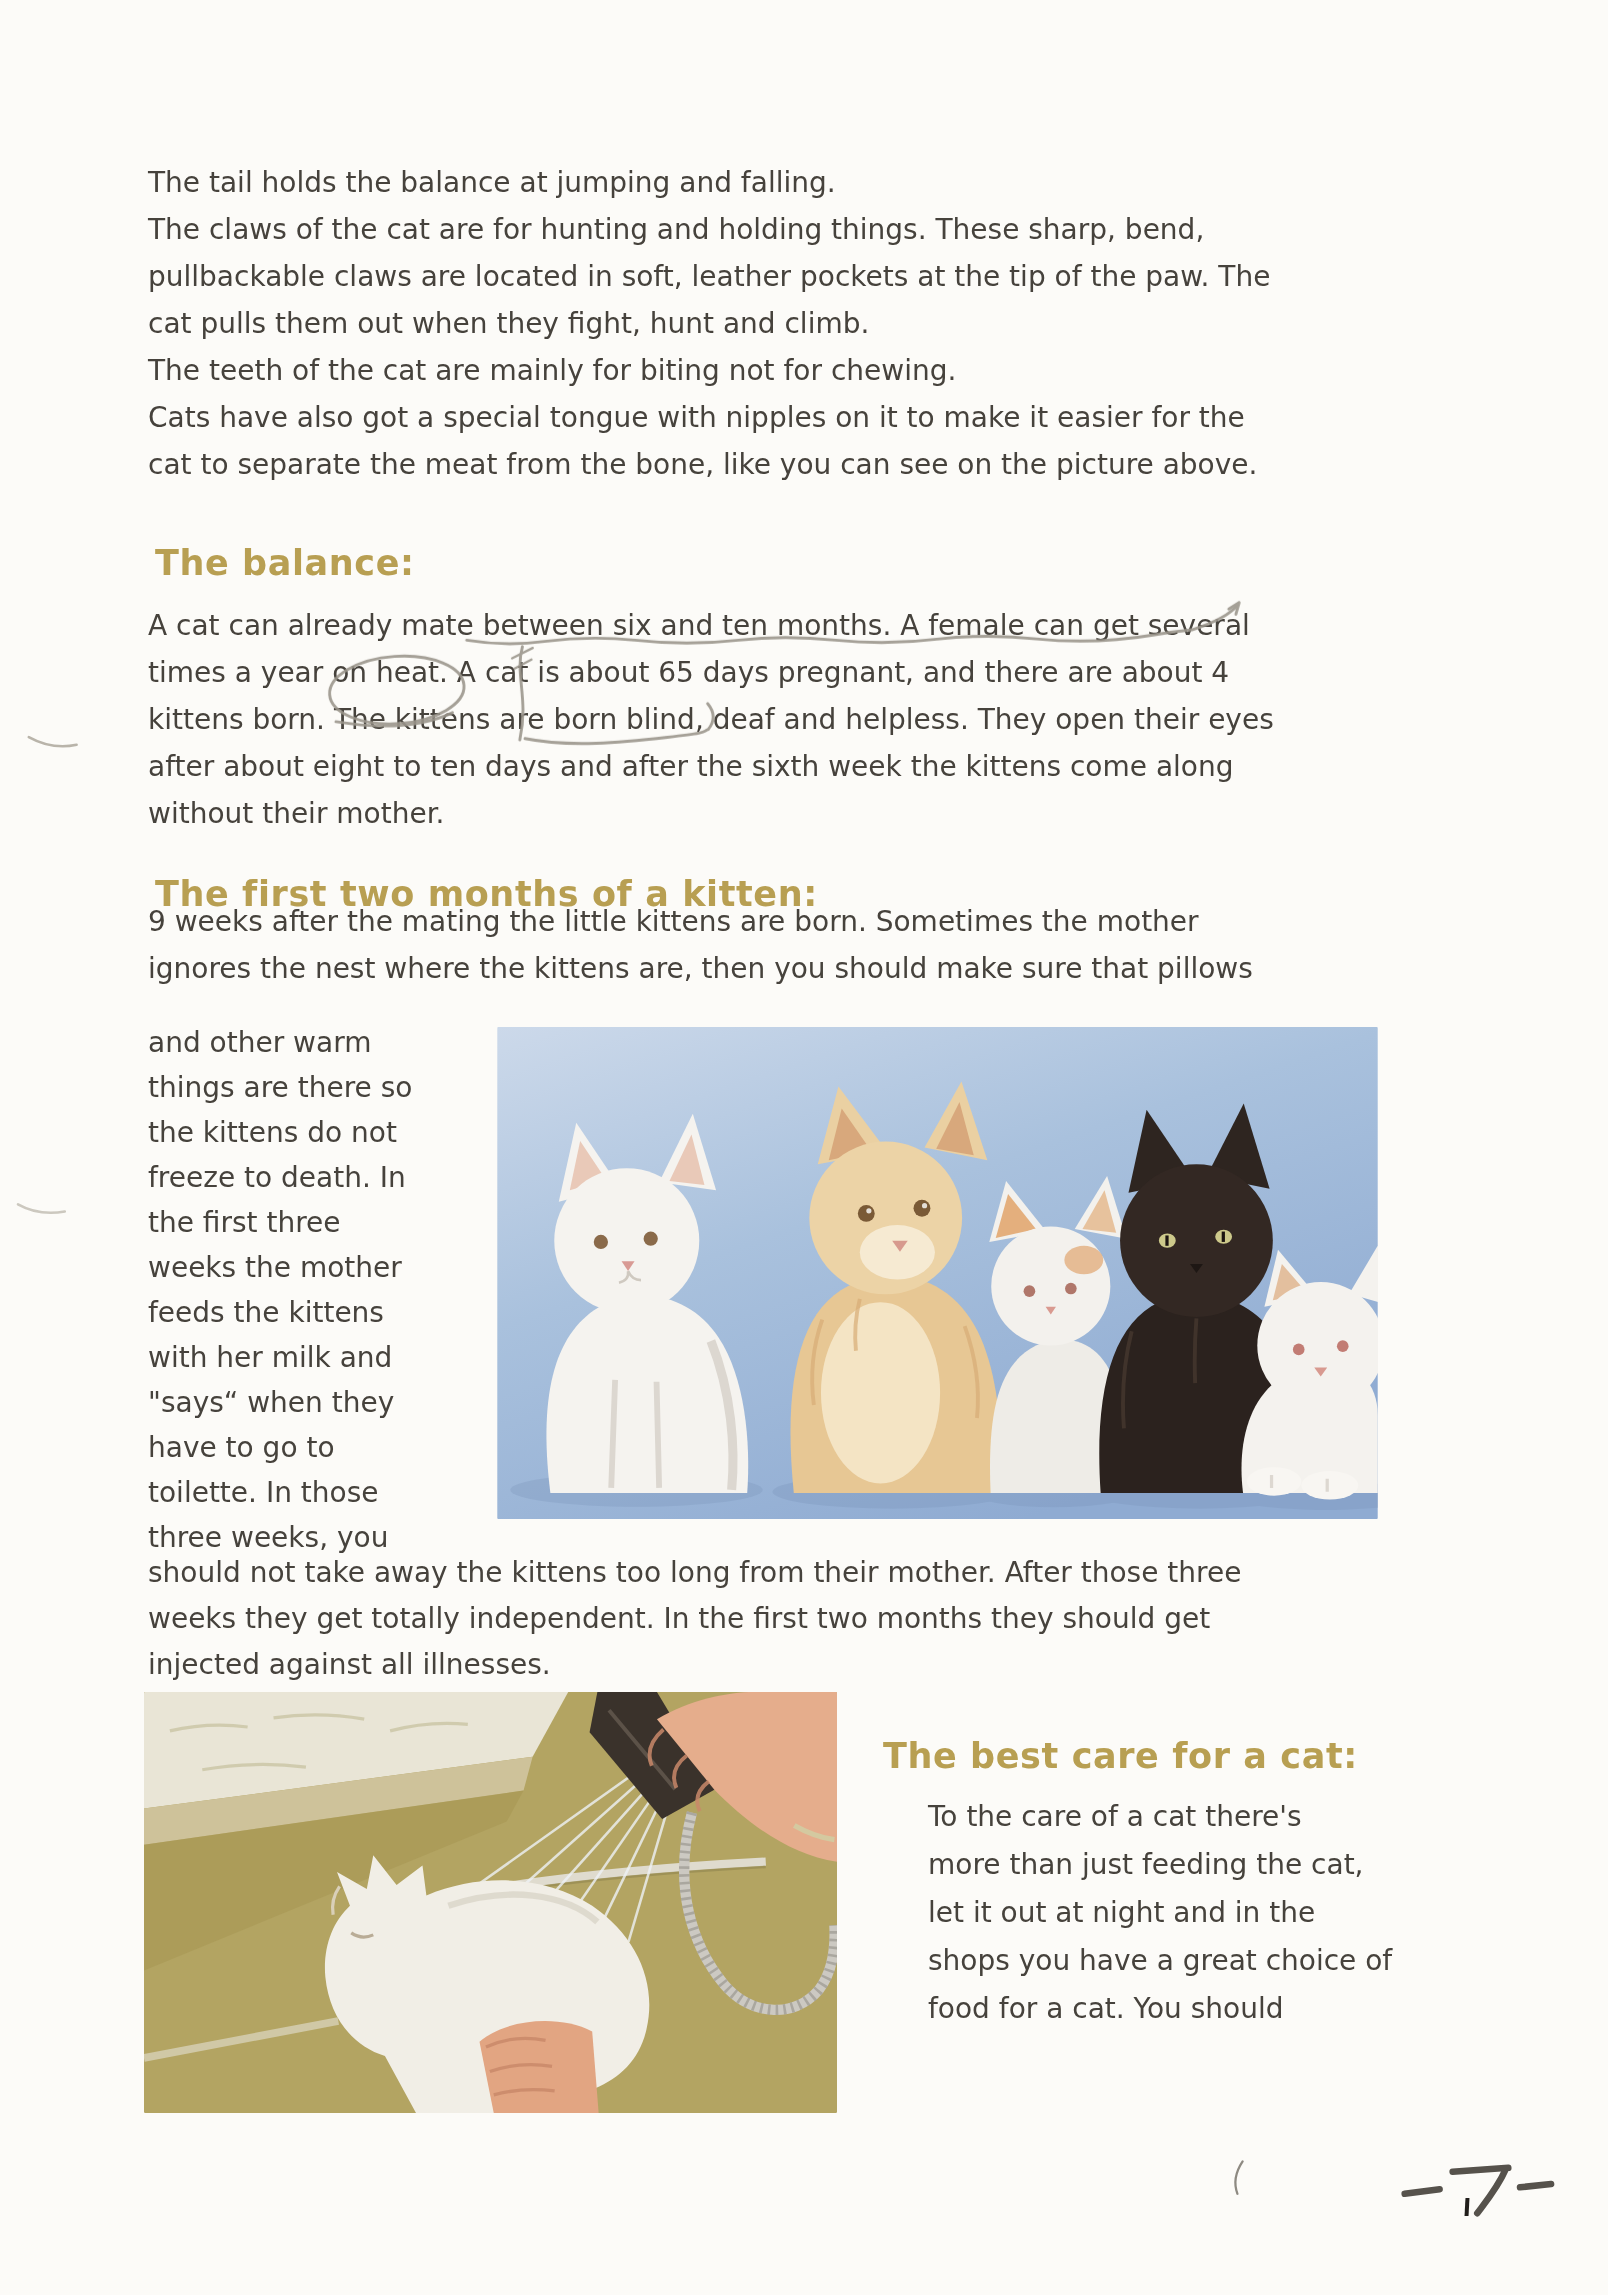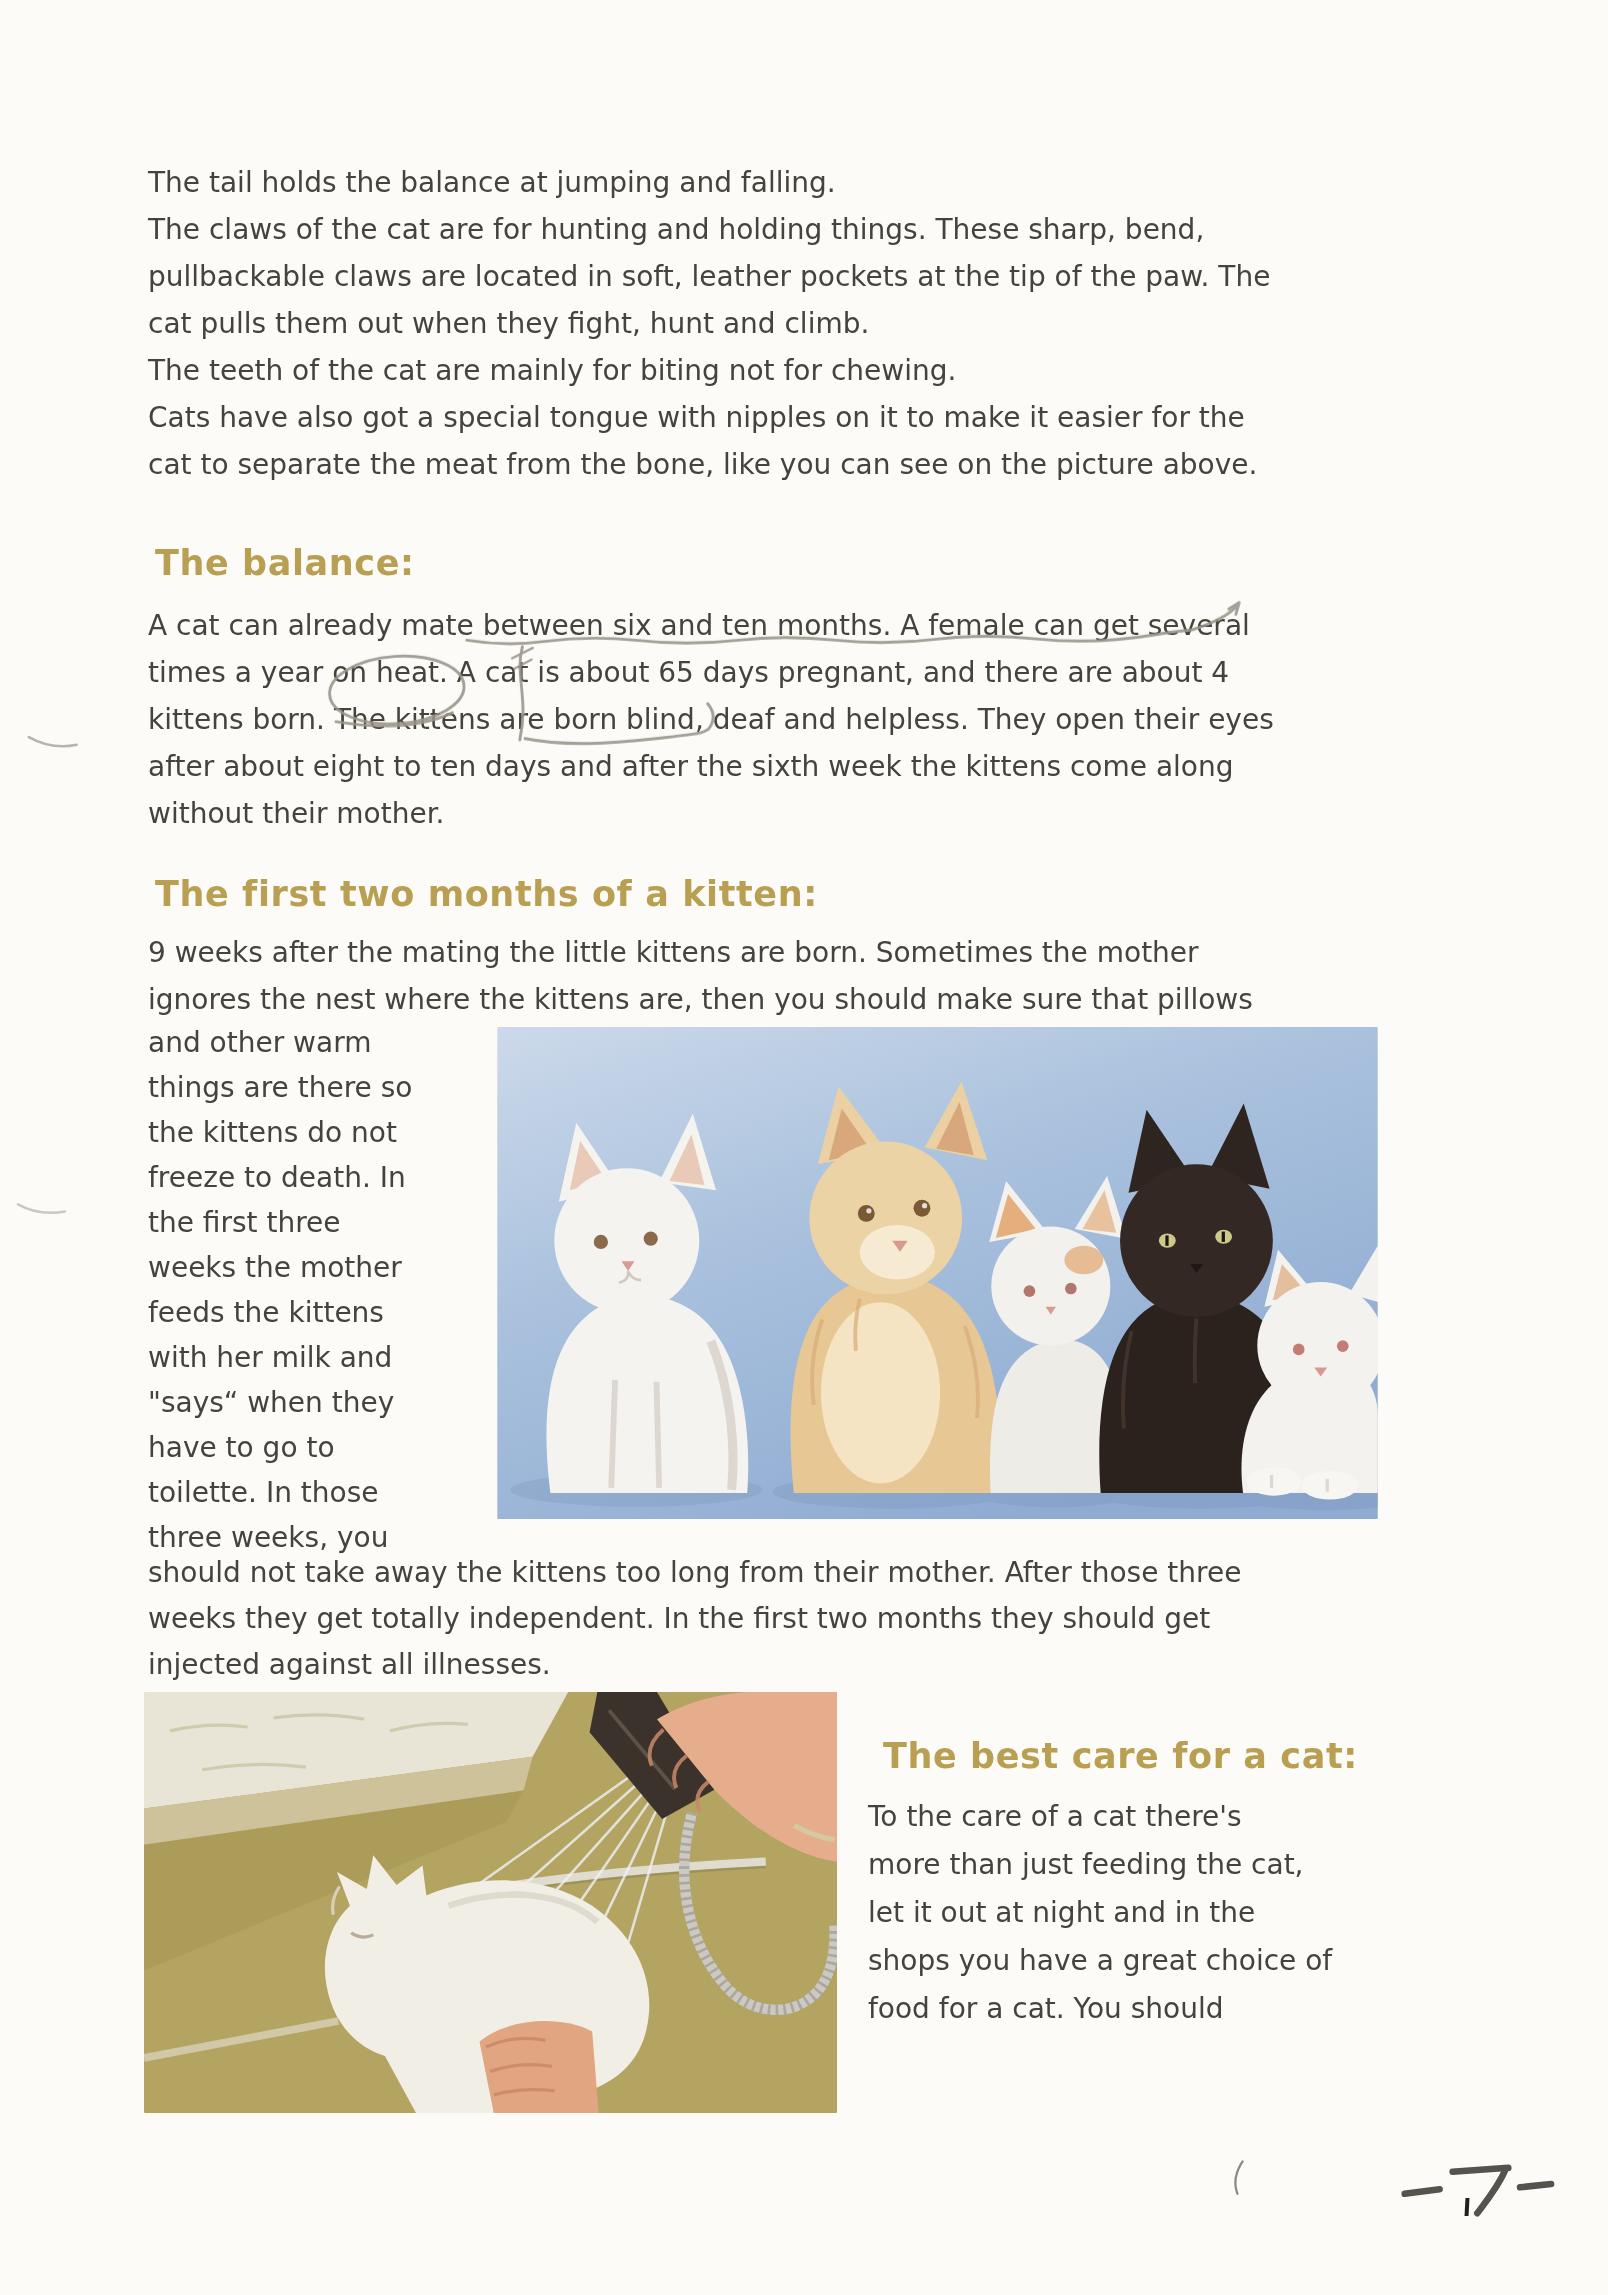--- a/index.html
+++ b/index.html
@@ -13,25 +13,25 @@
   .para{position:absolute;font-size:28px;color:var(--ink,#46423c);}
   .para .line{white-space:nowrap;}
   .heading{position:absolute;font-size:35px;font-weight:700;color:var(--gold,#b89f52);letter-spacing:0.6px;white-space:nowrap;}
   .photo{position:absolute;overflow:hidden;border-radius:1.3px;}
   .photo svg{display:block;}
   .overlay{position:absolute;pointer-events:none;}
   #intro-para{left:148px;top:159px;line-height:47px;}
   #mating-heading{left:155px;top:543px;}
   #mating-para{left:148px;top:602px;line-height:47px;}
   #kitten-heading{left:155px;top:874px;}
-  #kitten-para-top{left:148px;top:929px;line-height:47px;}
+  #kitten-para-top{left:148px;top:898px;line-height:47px;}
   #kitten-para-left{left:148px;top:1020px;line-height:45px;}
   #kitten-para-bottom{left:148px;top:1550px;line-height:46px;}
   #care-heading{left:883px;top:1736px;}
-  #care-para{left:868px;top:1793px;line-height:48px;}
+  #care-para{left:928px;top:1793px;line-height:48px;}
   #kittens-photo{left:497px;top:1027px;width:881px;height:492px;}
   #washing-photo{left:144px;top:1692px;width:693px;height:421px;}
   #scan-tick{position:absolute;left:1465px;top:2198px;width:3.9px;height:18px;background:#211e1b;transform:rotate(3deg);}
 </style>
 </head>
 <body>
 
 <div class="page">
 
   <div class="para" id="intro-para">

